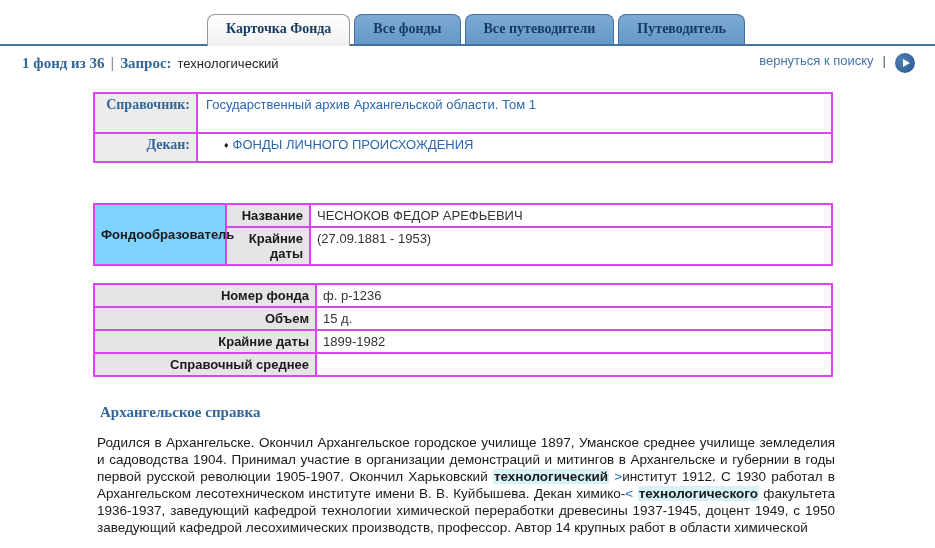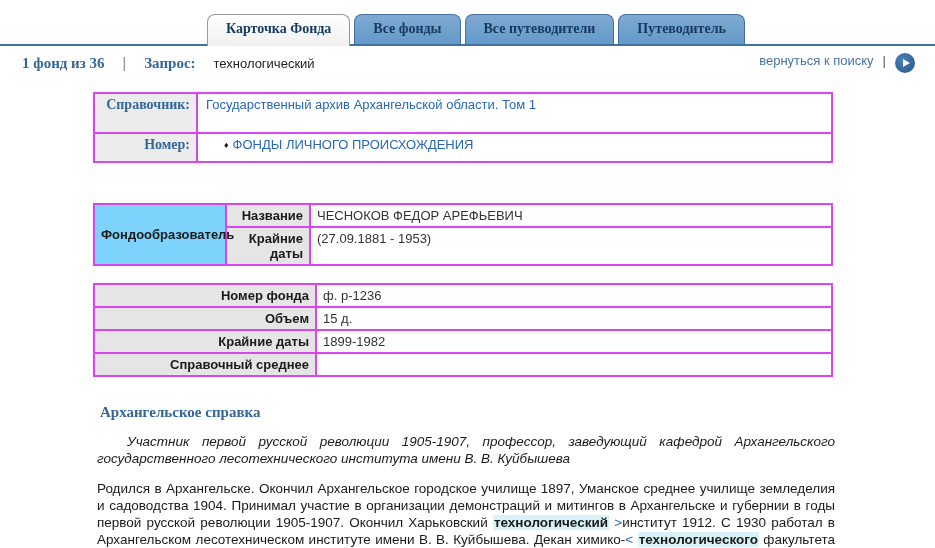--- a/index.html
+++ b/index.html
@@ -43,21 +43,21 @@
     z-index: 2;
   }
 
   
   .resultbar {
     display: flex;
     justify-content: space-between;
     align-items: center;
     padding: 7px 20px 6px 22px;
   }
-  .result-left { display: flex; align-items: baseline; gap: 18px; }
+  .result-left { display: flex; align-items: baseline; gap: 6px; }
   .result-count, .query-label {
     font-family: "Liberation Serif", serif;
     font-weight: bold;
     font-size: 15px;
     color: #336699;
   }
   .pipe { color: #8a8a8a; font-size: 14px; }
   .query-value { font-size: 13px; color: #222; }
   .result-right { display: flex; align-items: flex-start; gap: 9px; }
   .backlink {
@@ -189,21 +189,21 @@
 
   <div class="content">
 
     <table class="t t1">
       <tbody>
           <tr class="r1">
         <td class="lbl-serif">Справочник:</td>
         <td class="val"><a class="link">Государственный архив Архангельской области. Том 1</a></td>
       </tr>
       <tr class="r2">
-        <td class="lbl-serif">Номер:</td>
+        <td class="lbl-serif">Декан:</td>
         <td class="val val-bullet"><span class="bullet">♦</span><a class="link">ФОНДЫ ЛИЧНОГО ПРОИСХОЖДЕНИЯ</a></td>
       </tr>
     </tbody>
       </table>
 
     <table class="t t2">
       <tbody>
           <tr class="r1">
         <td class="grp" rowspan="2">Фондообразователь</td>
         <td class="lbl-sans">Название</td>
@@ -231,17 +231,16 @@
         <td class="val">1899-1982</td>
       </tr>
       <tr>
         <td class="lbl-sans">Справочный среднее</td>
         <td class="val"></td>
       </tr>
     </tbody>
       </table>
 
     <div class="history-title">Архангельское справка</div>
-    <p class="para lead">Участник первой русской революции 1905-1907, профессор, заведующий кафедрой Архангельского государственного лесотехнического института имени В. В. Куйбышева</p>
     <p class="para"><span class="seg-normal">Родился в Архангельске. Окончил Архангельское городское училище 1897, Уманское среднее училище земледелия и садоводства 1904. Принимал участие в организации демонстраций и митингов в Архангельске и губернии в годы первой русской революции 1905-1907. Окончил Харьковский </span><span class="seg-highlight">технологический</span><span class="seg-normal"> </span><span class="seg-nav">&gt;</span><span class="seg-normal">институт 1912. С 1930 работал в Архангельском лесотехническом институте имени В. В. Куйбышева. Декан химико-</span><span class="seg-nav">&lt;</span><span class="seg-normal"> </span><span class="seg-highlight">технологического</span><span class="seg-normal"> факультета 1936-1937, заведующий кафедрой технологии химической переработки древесины 1937-1945, доцент 1949, с 1950 заведующий кафедрой лесохимических производств, профессор. Автор 14 крупных работ в области химической</span></p>
 
   </div>
 </div>
 
 </body></html>

